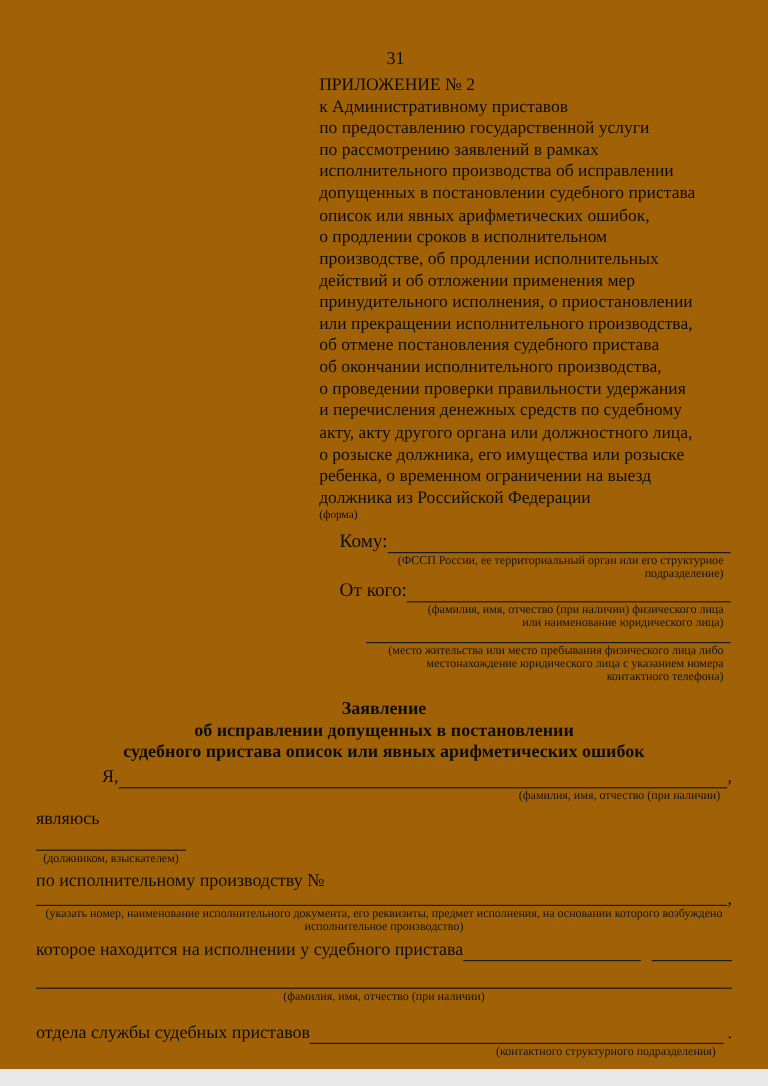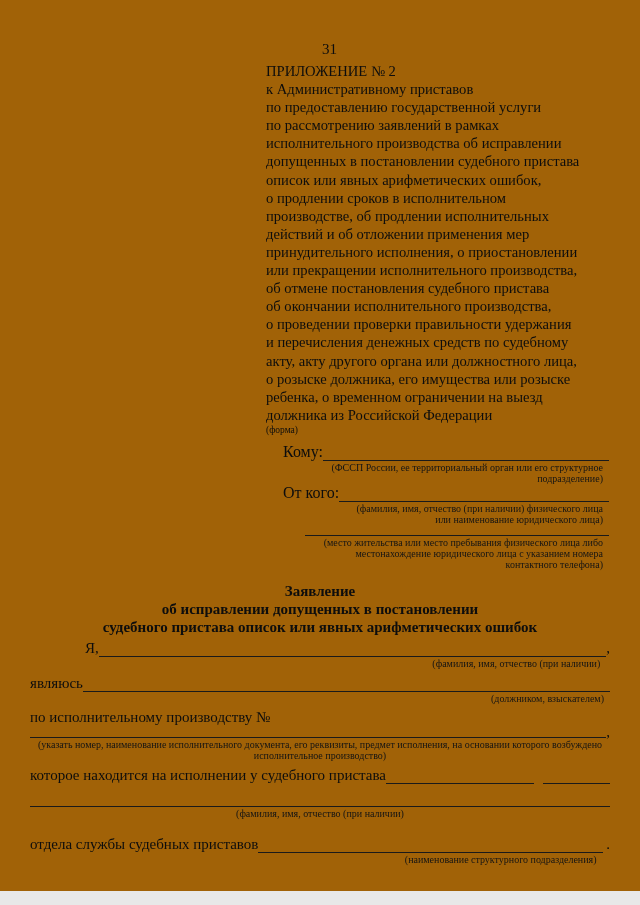--- a/index.html
+++ b/index.html
@@ -42,21 +42,21 @@
 
   
   .app{
     position:absolute;left:30px;top:582px;width:580px;
     font-size:15px;
   }
   .apptitle{text-align:center;font-weight:bold;line-height:18.2px;white-space:nowrap;}
   .app .flabel,.app .ftrail{line-height:17px;}
   .app .rule{height:16px;border-bottom:1px solid #1a1a1a;}
   .row-name{margin-left:55px;margin-top:3px;}
-  .row-role{margin-top:6px;}
+  .row-role{margin-top:6px;flex-direction:column;}
   .row-case-label{margin-top:4px;line-height:18px;}
   .solo{display:flex;align-items:flex-end;}
   .solo .rule{flex:1;}
   .solo .ftrail{line-height:12px;}
   .row-case-line .rule{height:4px;}
   .row-case-line{margin-top:0px;}
   .caption-block{font-size:10px;line-height:11px;text-align:center;padding-top:1px;color:#141414;}
   .row-bailiff{margin-top:6px;align-items:flex-end;}
   .rule-a{flex:2.2;margin-right:9px;}
   .rule-b{flex:1;}
@@ -156,19 +156,19 @@
 
     <div class="solo row-fio-line">
       <span class="rule"></span>
     </div>
     <div class="caption-block">(фамилия, имя, отчество (при наличии)</div>
 
     <div class="frow row-dept">
       <span class="flabel">отдела службы судебных приставов</span>
       <span class="fline">
         <span class="rule"></span>
-        <span class="fcap">(наименование структурного подразделения)</span>
+        <span class="fcap">(контактного структурного подразделения)</span>
       </span>
       <span class="ftrail"> .</span>
     </div>
   </div>
 
 </div>
 
 </body></html>

